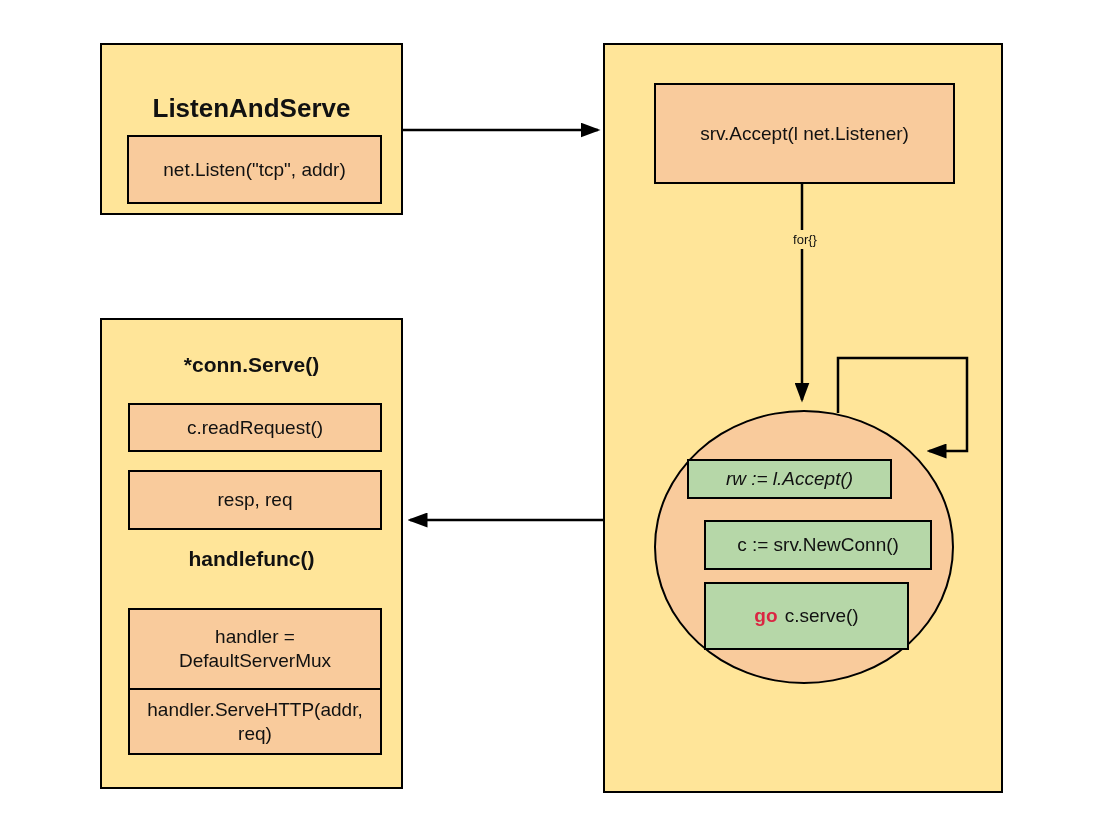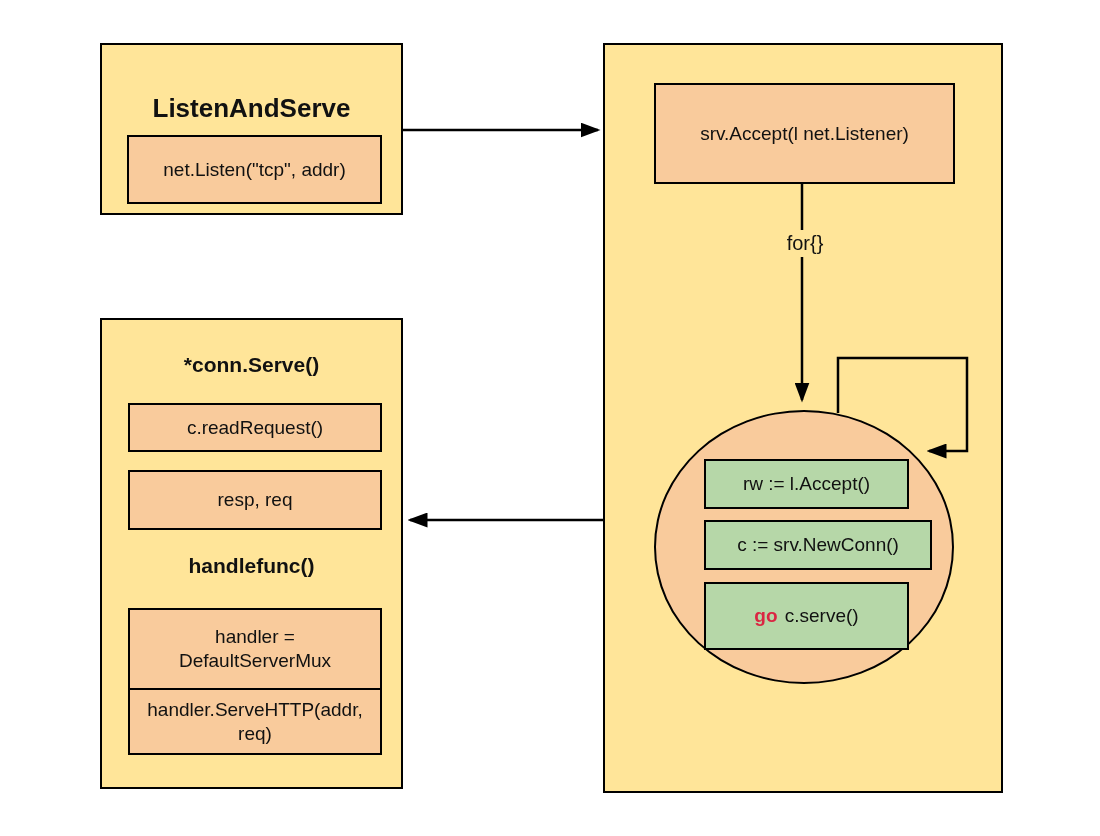--- a/index.html
+++ b/index.html
@@ -52,42 +52,42 @@
   }
   
   #listen-panel { left: 100px; top: 43px; width: 303px; height: 172px; }
   #listen-title { top: 48px; font-size: 26px; }
   #net-listen   { left: 25px; top: 90px; width: 255px; height: 69px; }
   
   #conn-panel      { left: 100px; top: 318px; width: 303px; height: 471px; }
   #conn-title      { top: 32px; font-size: 21px; }
   #read-request    { left: 26px; top: 75px;  width: 254px; height: 49px; margin-top: 8px; }
   #resp-req        { left: 26px; top: 150px; width: 254px; height: 60px; }
-  #handlefunc-title{ top: 233px; font-size: 21px; }
+  #handlefunc-title{ top: 226px; font-size: 21px; }
   #handler-assign  { left: 26px; top: 288px; width: 254px; height: 82px; }
   #serve-http      { left: 26px; top: 368px; width: 254px; height: 67px; padding: 0 1px; }
   
   #server-panel { left: 603px; top: 43px; width: 400px; height: 750px; }
   #srv-serve    { left: 49px; top: 38px; width: 301px; height: 101px; }
   #loop-ellipse {
     position: absolute;
     left: 49px; top: 365px; width: 300px; height: 274px;
     background: #f9cb9c;
     border: 2.5px solid #000000;
     border-radius: 50%;
   }
-  #accept-step  { left: 99px; top: 414px; width: 205px; height: 50px; }
+  #accept-step  { left: 82px; top: 414px; width: 205px; height: 40px; font-style: italic; }
   #newconn-step { left: 99px; top: 475px; width: 228px; height: 50px; }
   #go-step      { left: 99px; top: 537px; width: 205px; height: 68px; }
   .go-kw { color: #da2642; font-weight: bold; margin-right: 0.38em; }
   #for-label {
     position: absolute;
     left: 168px; top: 185px; width: 64px;
     text-align: center;
-    font-size: 20px;
+    font-size: 13px;
     background: #ffe599;
     padding: 2px 0;
     z-index: 6;
   }
   #connectors {
     position: absolute;
     left: 0; top: 0;
     z-index: 5;
     pointer-events: none;
   }

